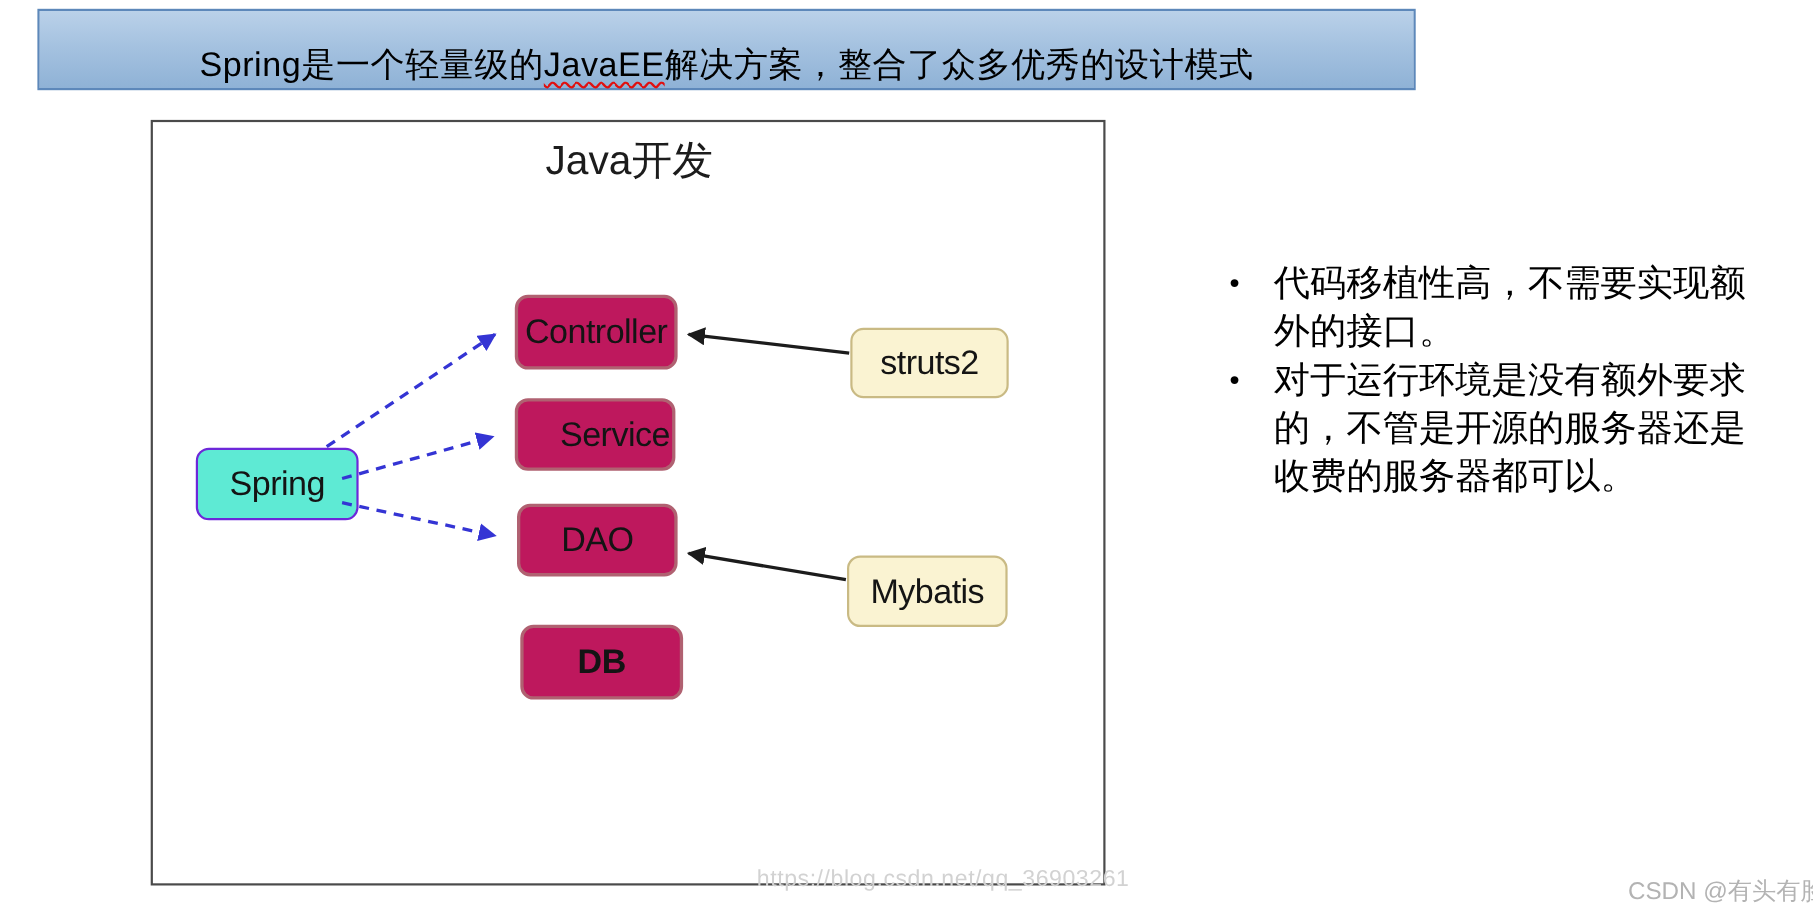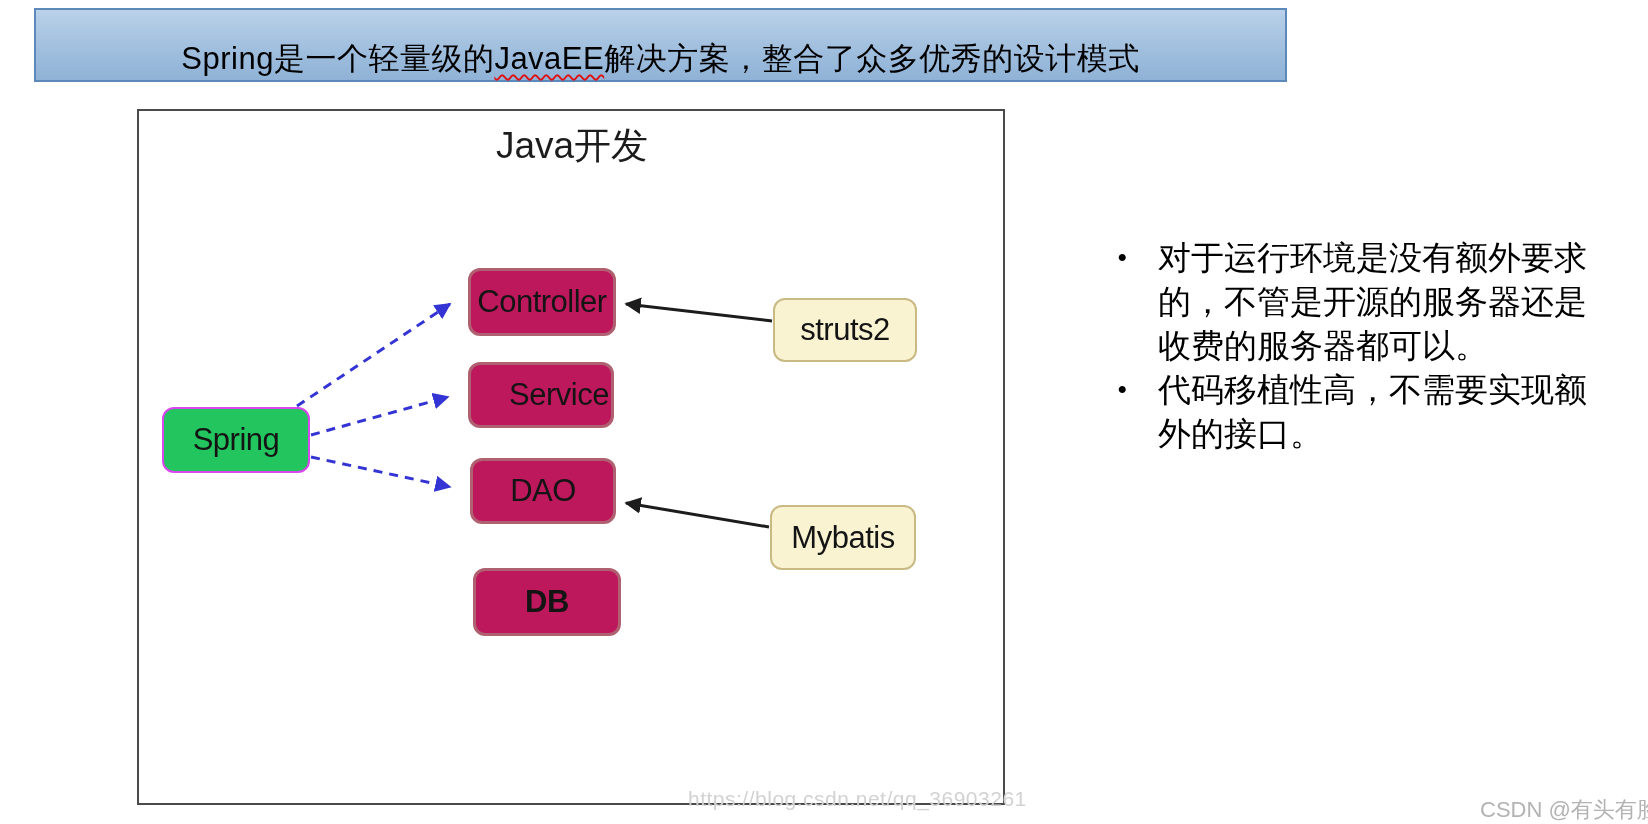--- a/index.html
+++ b/index.html
@@ -34,21 +34,21 @@
   }
 
   
   .node {
     position:absolute; display:flex; align-items:center; justify-content:center;
     font-size:31px; letter-spacing:-0.5px; color:#141414; white-space:nowrap;
     border-radius:12px;
   }
   .node.pink   { background:#be185d; border:3px solid #b06171; }
   .node.yellow { background:#faf3d2; border:2px solid #c9ba84; }
-  .node.cream  { background:#22c55e; border:2px solid #d946ef; }
+  .node.cream  { background:#5eead4; border:2px solid #6d28d9;margin-left:16px; }
 
   #node-controller { left:468px; top:268px; width:148px; height:68px; }
   #node-service    { left:468px; top:362px; width:146px; height:66px;padding-left:36px; }
   #node-dao        { left:470px; top:458px; width:146px; height:66px; }
   #node-db         { left:473px; top:568px; width:148px; height:68px;font-weight:bold; }
   #node-spring     { left:162px; top:407px; width:148px; height:66px; }
   #node-struts2    { left:773px; top:298px; width:144px; height:64px; }
   #node-mybatis    { left:770px; top:505px; width:146px; height:65px; }
 
   
@@ -103,18 +103,18 @@
     </marker>
   </defs>
   <line class="edge-blue" x1="297" y1="406" x2="450" y2="304" marker-end="url(#arrow-blue)"></line>
   <line class="edge-blue" x1="311" y1="435" x2="448" y2="397" marker-end="url(#arrow-blue)"></line>
   <line class="edge-blue" x1="311" y1="457" x2="450" y2="487" marker-end="url(#arrow-blue)"></line>
   <line class="edge-black" x1="772" y1="321" x2="626" y2="304" marker-end="url(#arrow-black)"></line>
   <line class="edge-black" x1="769" y1="527" x2="626" y2="503" marker-end="url(#arrow-black)"></line>
 </svg>
 
 <ul id="notes-list" class="abs">
+  <li>代码移植性高，不需要实现额外的接口。</li>
   <li>对于运行环境是没有额外要求的，不管是开源的服务器还是收费的服务器都可以。</li>
-  <li>代码移植性高，不需要实现额外的接口。</li>
 </ul>
 
 <div id="watermark-url" class="abs">https://blog.csdn.net/qq_36903261</div>
 <div id="credit-text" class="abs">CSDN @有头有脸</div>
 
 </body></html>

